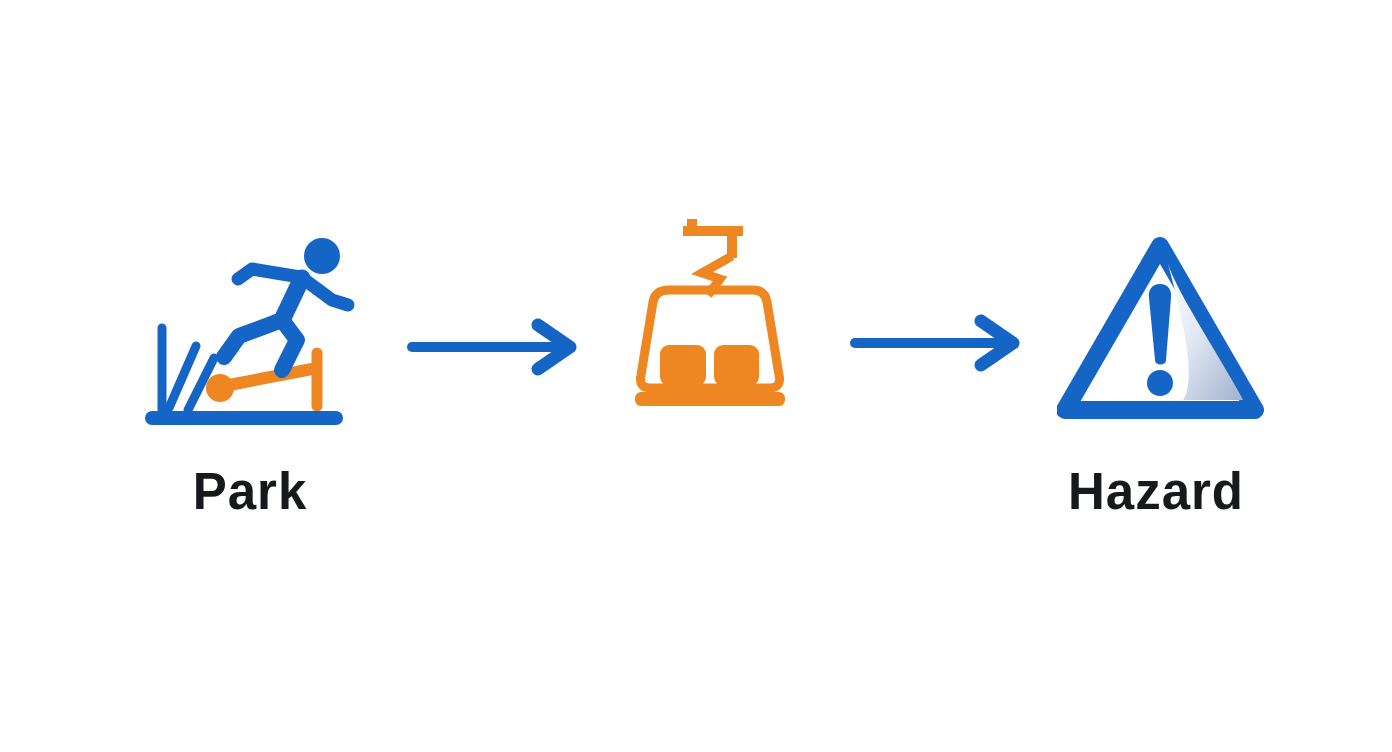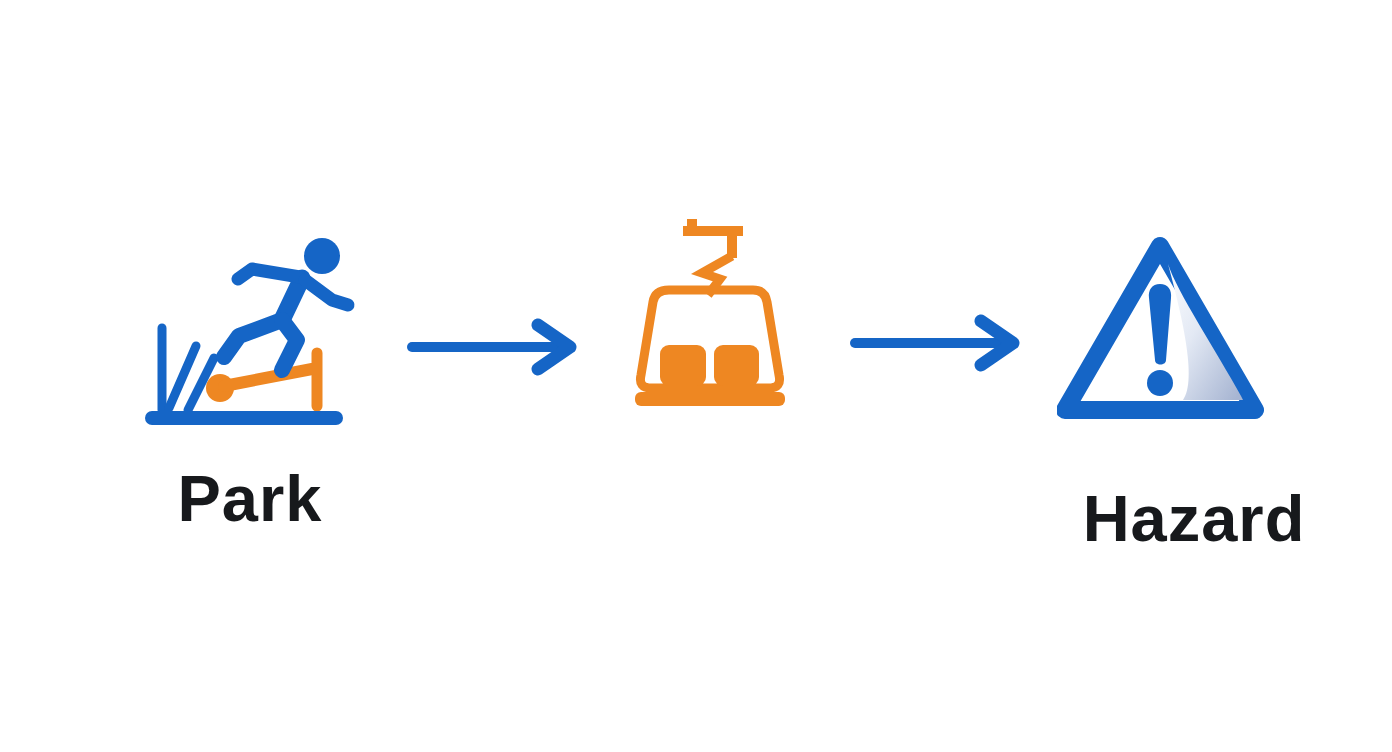--- a/index.html
+++ b/index.html
@@ -10,29 +10,29 @@
     background: var(--bg, #ffffff);
     font-family: "Liberation Sans", sans-serif;
     overflow: hidden;
   }
   .icon-abs { position: absolute; }
   .step-label {
     position: absolute;
     top: 466px;
     width: 300px;
     text-align: center;
-    font-size: 65px;
+    font-size: 51px;
     font-weight: 700;
     letter-spacing: 1px;
     color: var(--ink, #17191C);
     line-height: 1;
   }
   .label-park   { left: 100px; }
   .label-lift   { left: 560px; }
-  .label-hazard { left: 1044px; margin-top: 20px; }
+  .label-hazard { left: 1006px; }
   .stop-a { stop-color: var(--sheen_light, #FDFEFF); }
   .stop-b { stop-color: var(--sheen_mid,  #E3E9F4); }
   .stop-c { stop-color: var(--sheen_dark, #A7B5D2); }
 </style>
 </head>
 <body>
 
 <div class="canvas">
 
   <svg class="icon-abs" style="left:140px; top:222px;" width="250" height="208" viewBox="0 0 250 208">

